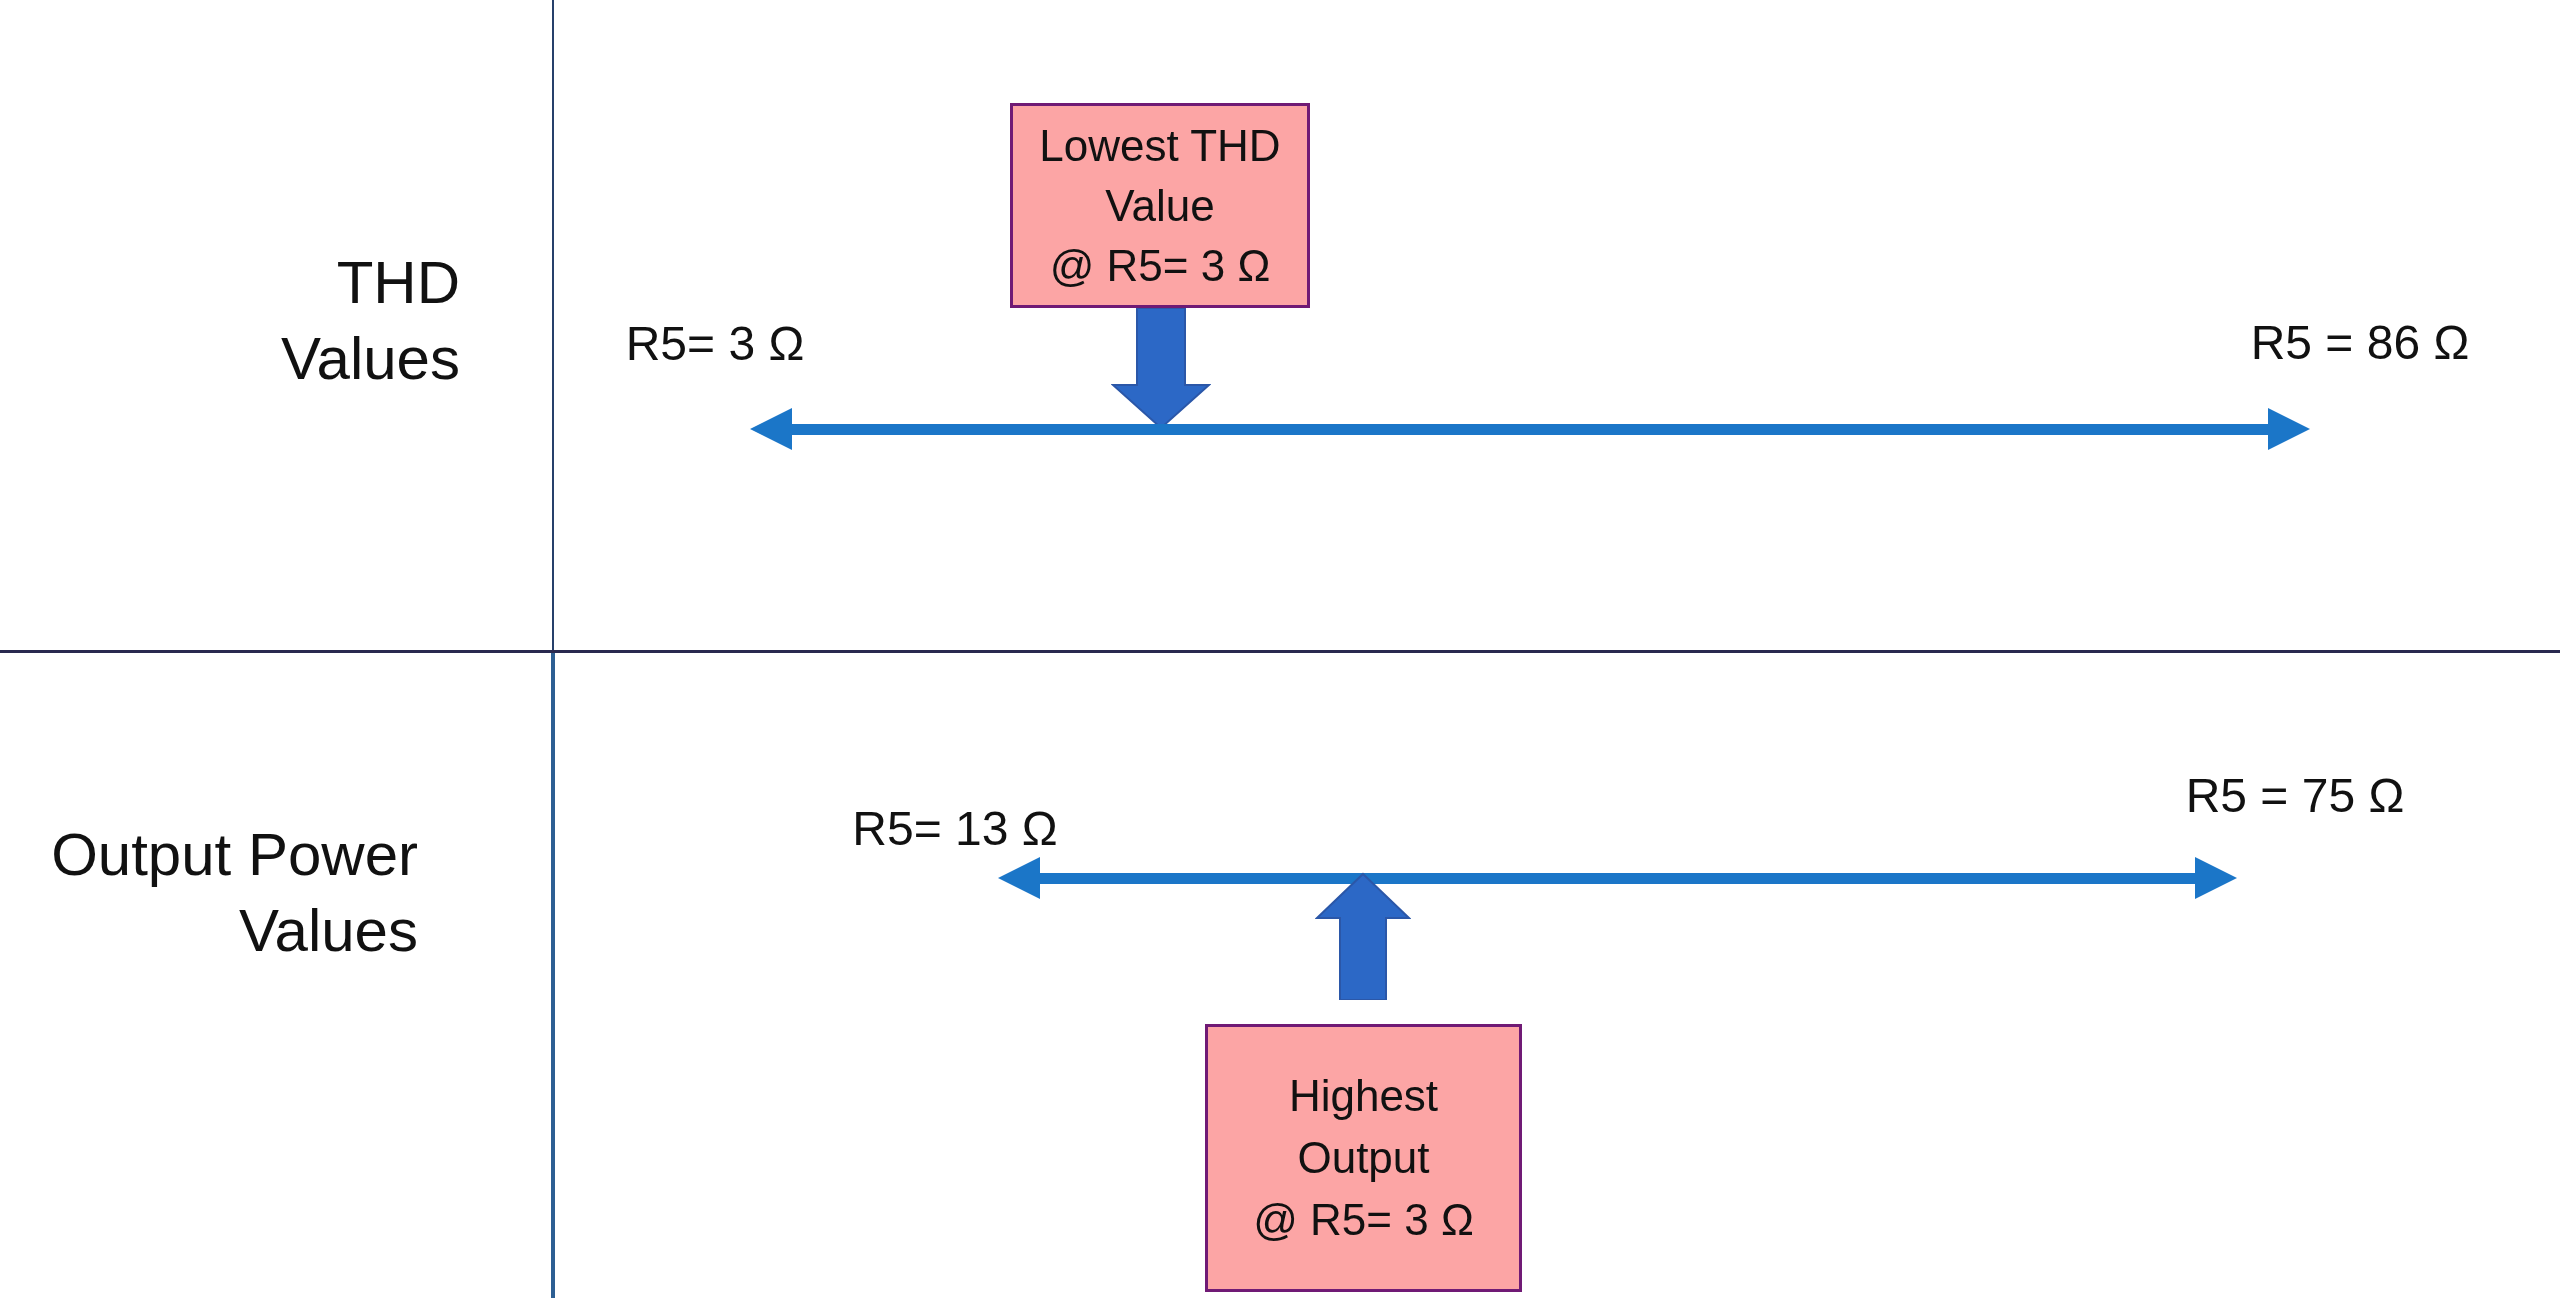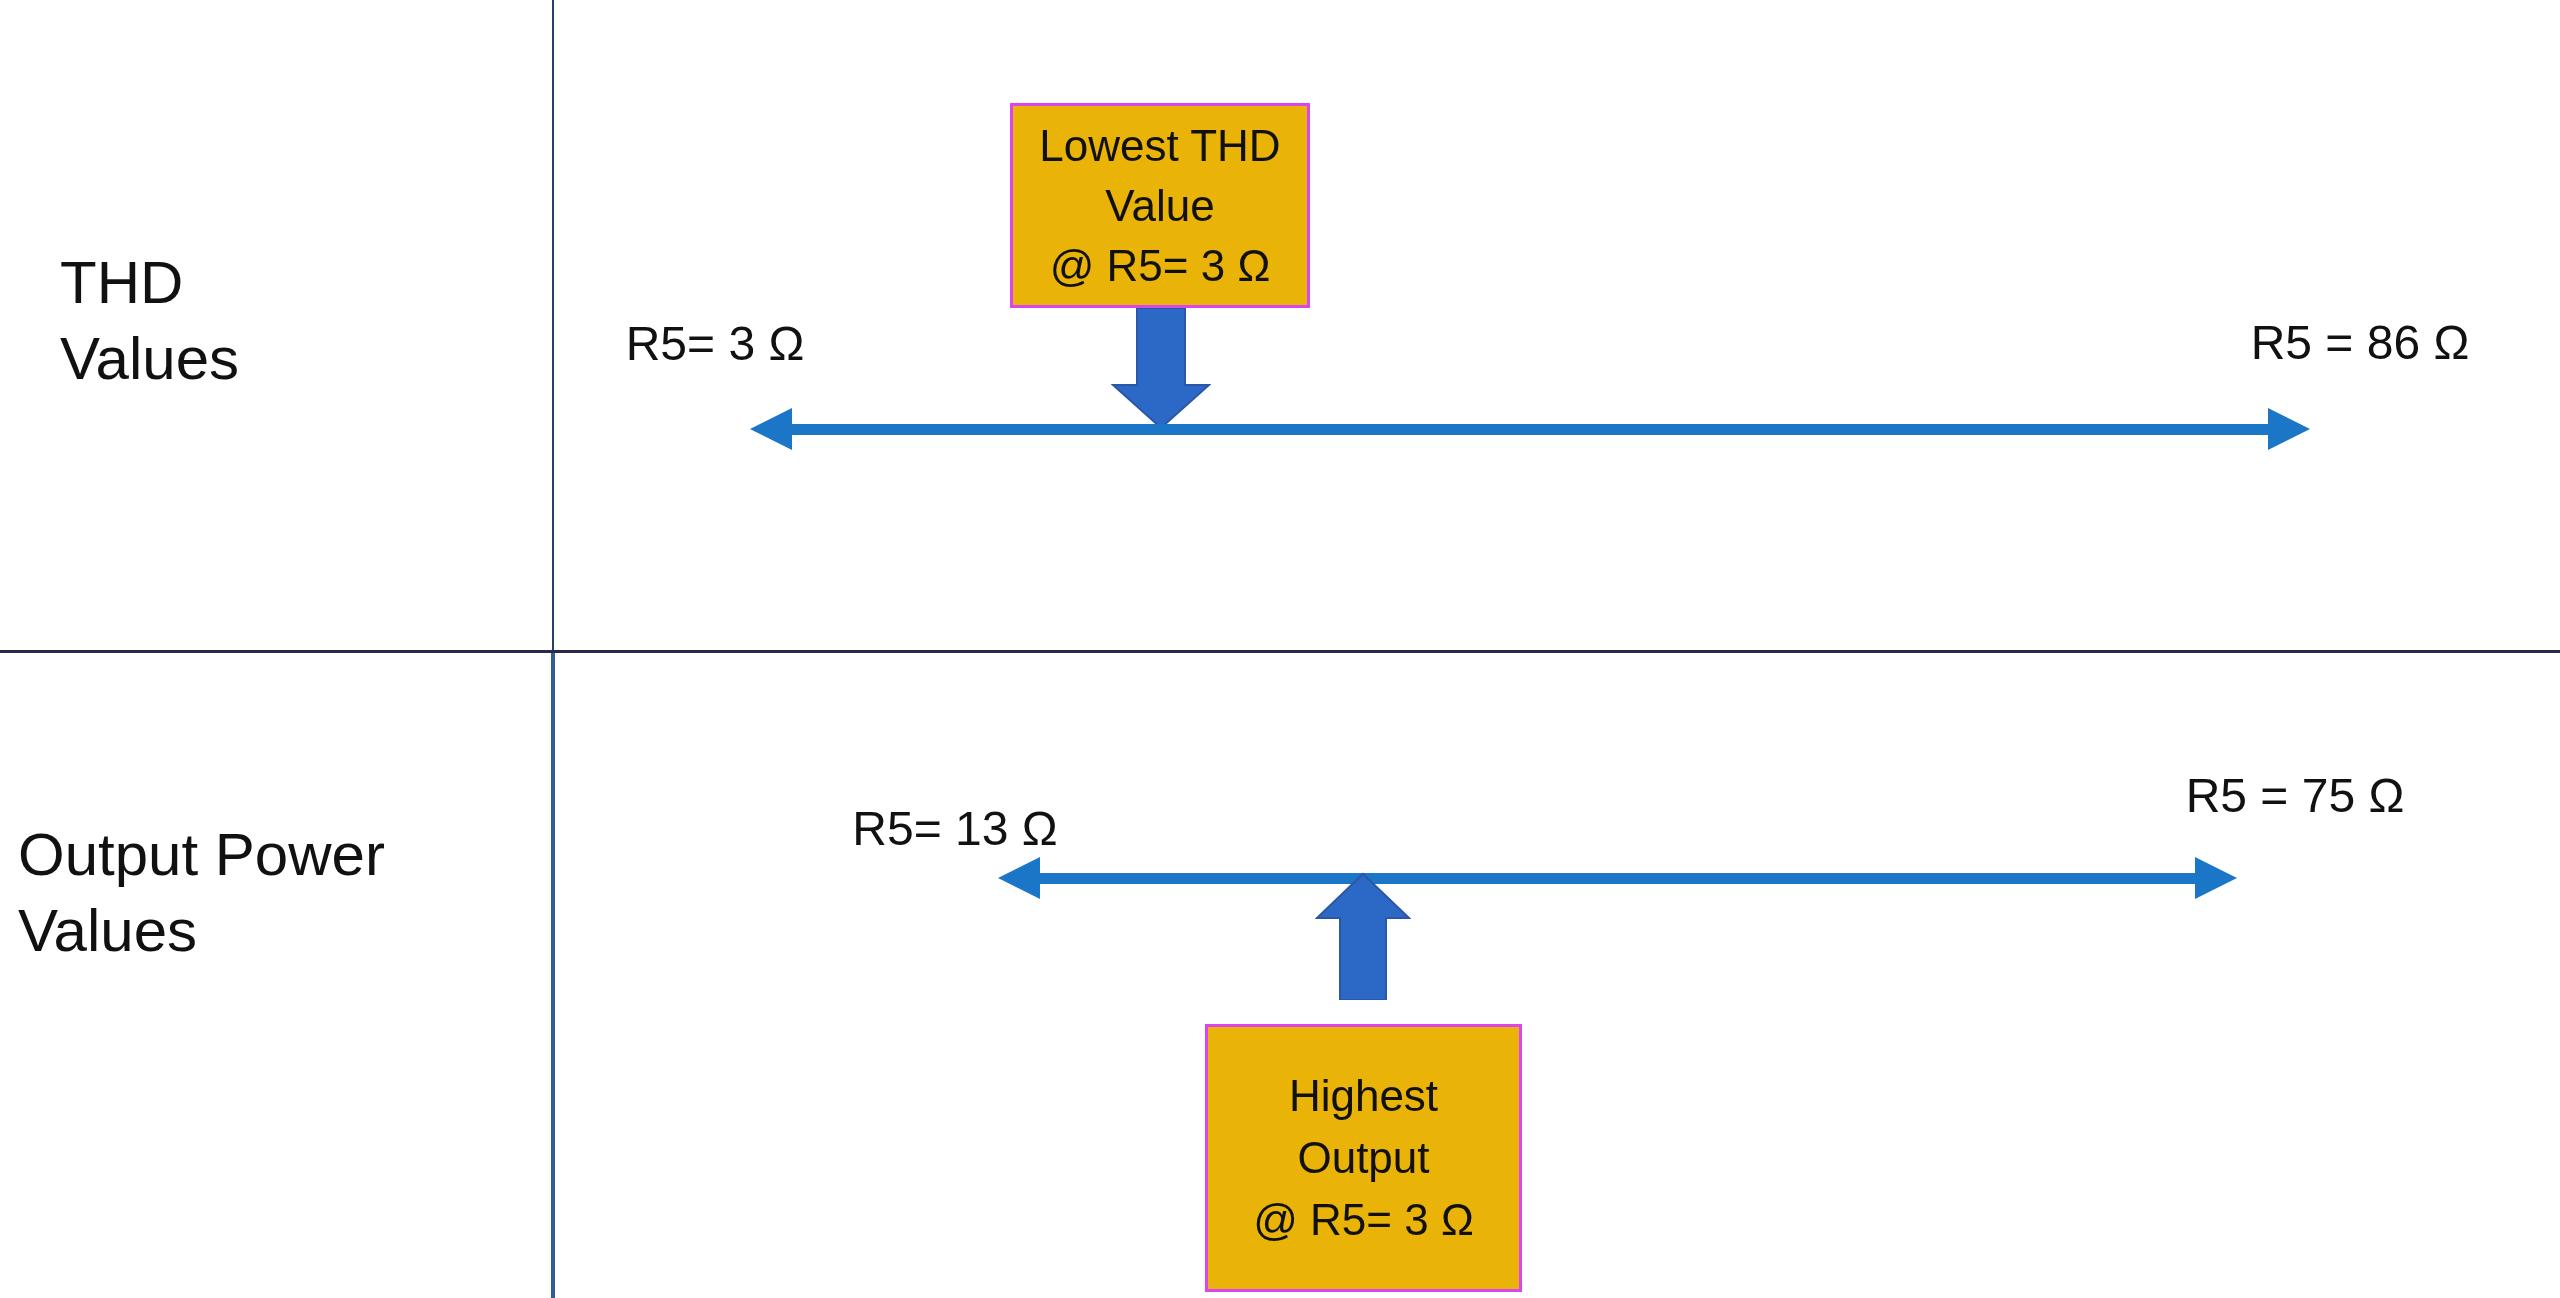--- a/index.html
+++ b/index.html
@@ -28,42 +28,42 @@
     background: #2d5f93;
   }
   .hline {
     left: 0; top: 650px; width: 2560px; height: 3px;
     background: #29294f;
   }
 
   
   .section-title {
     width: 400px;
-    text-align: left;
+    text-align: right;
     font-size: 60px;
     line-height: 76px;
     color: #111111;
     white-space: nowrap;
   }
 
   
   .r5-label {
     width: 400px;
     text-align: center;
     font-size: 48px;
     line-height: 58px;
     color: #111111;
     white-space: nowrap;
   }
 
   
   .callout-box {
     box-sizing: border-box;
-    border: 3px solid #d946ef;
-    background: #eab308;
+    border: 3px solid #701a75;
+    background: #fca5a5;
     display: flex;
     flex-direction: column;
     align-items: center;
     justify-content: center;
     text-align: center;
     color: #111111;
   }
   .callout-box .line { font-size: 44px; }
   .callout-top .line { line-height: 60px; }
   .callout-bottom .line { line-height: 62px; }

